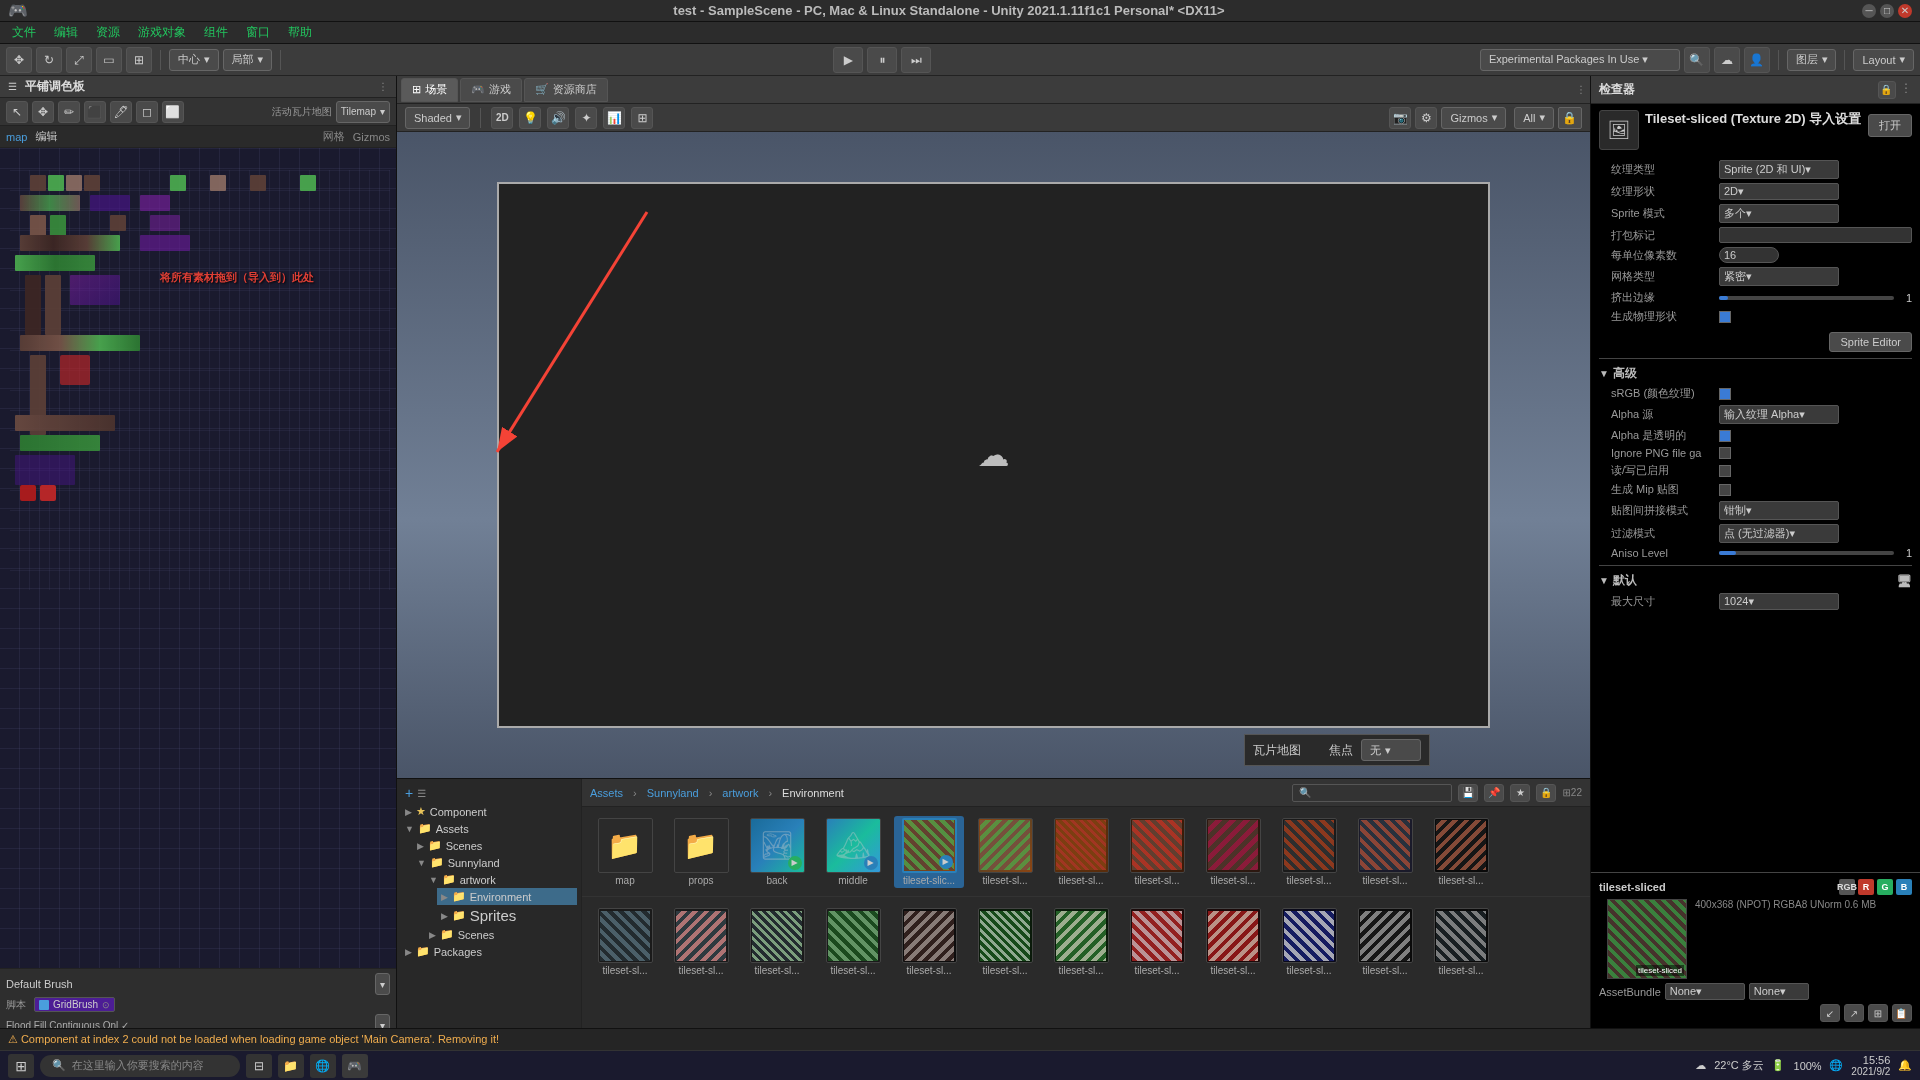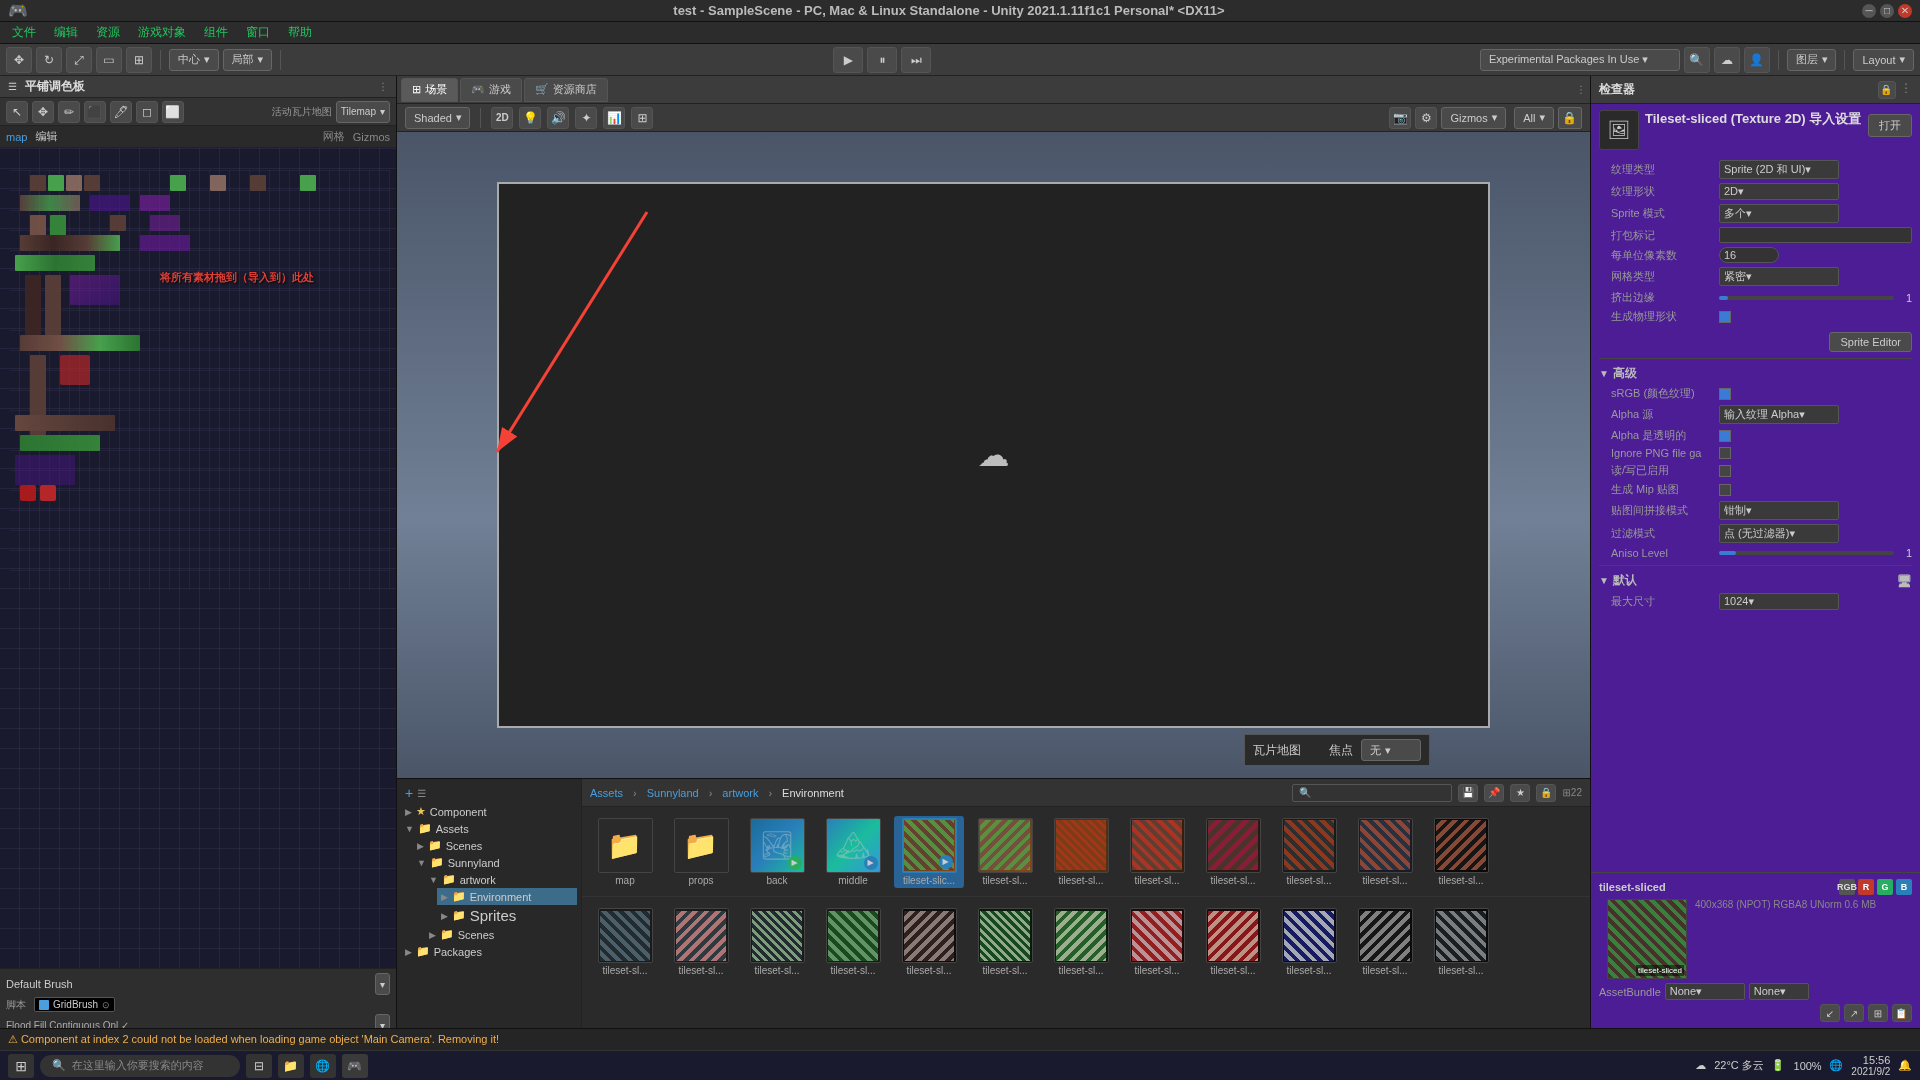--- a/index.html
+++ b/index.html
@@ -141,21 +141,21 @@
     }
     .asset-thumb.folder { background: #2a2a2a; }
     .asset-label { font-size: 10px; color: #aaa; text-align: center; white-space: nowrap; overflow: hidden; text-overflow: ellipsis; max-width: 68px; }
     #asset-path {
       height: 18px; background: #333; display: flex; align-items: center;
       padding: 0 8px; font-size: 10px; color: #999; border-top: 1px solid #222;
     }
 
     
     #right-panel {
-      width: 330px; background: #4c1d95; border-left: 1px solid #111;
+      width: 330px; background: #000000; border-left: 1px solid #111;
       display: flex; flex-direction: column; font-size: 11px;
     }
     #inspector-header {
       height: 28px; background: #3c3c3c; display: flex; align-items: center;
       padding: 0 8px; gap: 4px; border-bottom: 1px solid #222;
     }
     #inspector-body { flex: 1; overflow-y: auto; padding: 6px 8px; }
     .insp-title { font-size: 13px; font-weight: bold; color: #ddd; margin-bottom: 4px; }
     .insp-row { display: flex; align-items: center; padding: 2px 0; gap: 8px; }
     .insp-label { color: #999; min-width: 100px; font-size: 11px; margin-left: 12px; }
@@ -352,21 +352,21 @@
         <div style="position:absolute;top:100px;left:150px;color:#f44336;font-size:11px;font-weight:bold;text-shadow:1px 1px 2px black;max-width:200px">将所有素材拖到（导入到）此处</div>
       </div>
     </div>
     <div id="brush-panel">
       <div style="display:flex;align-items:center;gap:8px;margin-bottom:2px">
         <span style="color:#ccc;font-size:11px">Default Brush</span>
         <div class="toolbar-dropdown" style="font-size:10px;padding:0 4px;margin-left:auto">▾</div>
       </div>
       <div style="display:flex;align-items:center;gap:8px">
         <span style="color:#999;font-size:10px">脚本</span>
-        <div style="display:flex;align-items:center;gap:4px;background:#000000;border:1px solid #555;border-radius:2px;padding:1px 4px">
+        <div style="display:flex;align-items:center;gap:4px;background:#4c1d95;border:1px solid #555;border-radius:2px;padding:1px 4px">
           <span style="width:10px;height:10px;background:#4a9edd;border-radius:1px;display:inline-block"></span>
           <span style="font-size:10px;color:#ccc">GridBrush</span>
           <span style="font-size:9px;color:#888">⊙</span>
         </div>
       </div>
       <div style="margin-top:2px;font-size:10px;color:#aaa;display:flex;align-items:center;gap:4px">
         <span>Flood Fill Contiguous Onl ✓</span>
         <div class="toolbar-dropdown" style="font-size:10px;padding:0 4px;margin-left:auto">▾</div>
       </div>
     </div>

